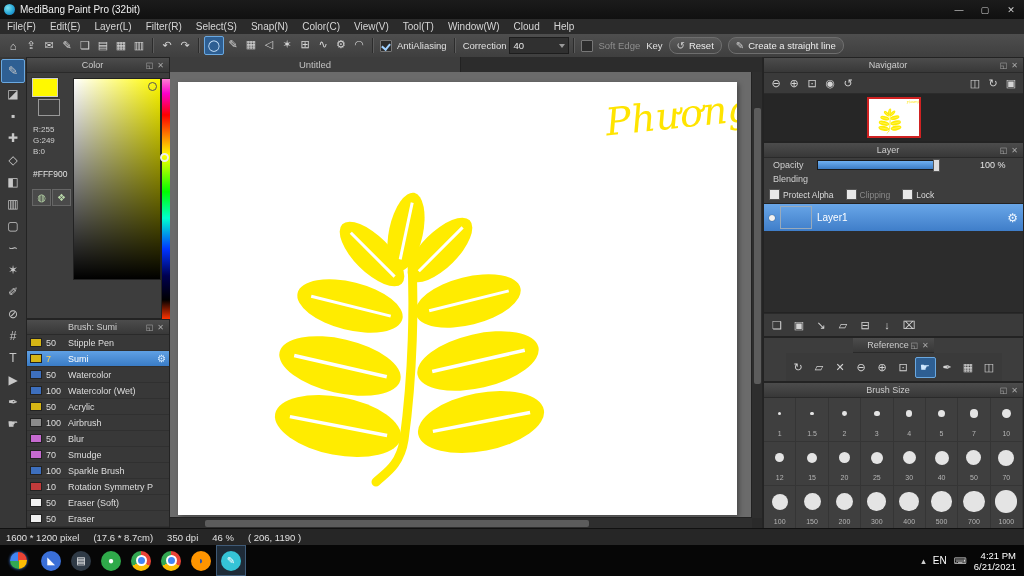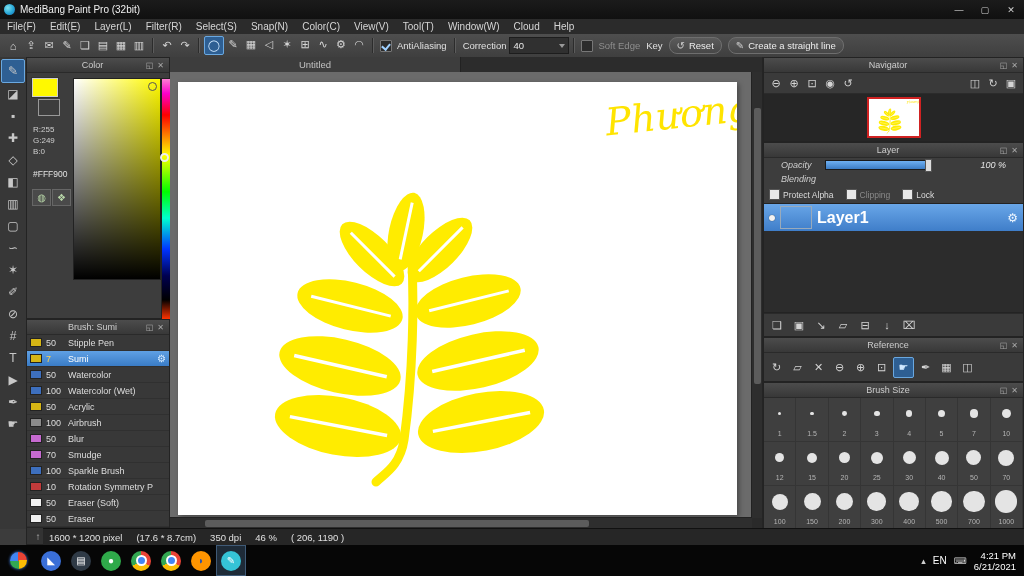--- a/index.html
+++ b/index.html
@@ -96,51 +96,51 @@
   .hscroll{position:absolute;left:0;right:11px;bottom:0;height:11px;background:#2e2e2e;border-top:1px solid #222;}
   .hscroll .thumb{position:absolute;top:2px;bottom:2px;left:6%;width:66%;background:#5c5c5c;border-radius:2px;}
   .scroll-corner{position:absolute;right:0;bottom:0;width:11px;height:11px;background:#2a2a2a;}
   
   #navigator-panel{height:85px;flex:none;}
   .nav-iconrow{height:20px;flex:none;background:#3a3a3a;display:flex;align-items:center;padding:0 3px;border-bottom:1px solid #2b2b2b;}
   .nav-iconrow .spacer{flex:1;}
   .nav-thumb-area{flex:1;background:#262626;display:flex;align-items:center;justify-content:center;}
   .nav-thumb{width:50px;height:37px;background:#fff;border:2px solid #d02222;}
   #layer-panel{height:195px;flex:none;}
-  .lp-row{display:flex;align-items:center;padding:2px 17px;flex:none;font-style:italic;}
+  .lp-row{display:flex;align-items:center;padding:2px 9px;flex:none;}
   .lp-label{width:44px;font-size:9px;color:#cfcfcf;flex:none;}
   .slider-track{flex:1;height:8px;background:#242424;border:1px solid #1a1a1a;position:relative;}
   .slider-fill{position:absolute;left:0;top:0;bottom:0;width:100%;background:linear-gradient(#6fb0f2,#3c7cc4);}
   .slider-handle{position:absolute;right:-1px;top:-2px;width:5px;height:11px;background:#dcdcdc;border:1px solid #555;}
-  .lp-value{width:34px;text-align:right;font-size:9px;color:#e4e4e4;flex:none;margin-left:40px;}
+  .lp-value{width:34px;text-align:left;font-size:9px;color:#e4e4e4;flex:none;margin-left:40px;}
   .chk-row{display:flex;align-items:center;gap:4px;padding:3px 5px;flex:none;}
   .chk{display:flex;align-items:center;gap:3px;font-size:8.5px;color:#dcdcdc;margin-right:8px;}
   .chk .box{width:9px;height:9px;background:#e9e9e9;border:1px solid #555;flex:none;}
   .chk.dim{color:#8a8a8a;}
   .layer-list{flex:1;background:#2c2c2c;border-top:1px solid #232323;border-bottom:1px solid #232323;}
   .layer-row{height:27px;display:flex;align-items:center;background:linear-gradient(#69a6e8,#3f7ec9);padding:0 5px;gap:5px;}
   .vis-dot{width:6px;height:6px;border-radius:50%;background:#f2f2f2;box-shadow:0 0 1px #123;flex:none;}
   .layer-thumb{width:30px;height:21px;border:1px solid #9ab;background:#fff linear-gradient(45deg,#ccc 25%,transparent 25%,transparent 75%,#ccc 75%),
                linear-gradient(45deg,#ccc 25%,#fff 25%,#fff 75%,#ccc 75%);background-size:8px 8px;background-position:0 0,4px 4px;flex:none;}
-  .layer-name{flex:1;font-size:16px;font-weight:bold;color:#fff;}
+  .layer-name{flex:1;font-size:10px;font-weight:normal;color:#fff;}
   .layer-gear{font-size:12px;color:#eef6ff;}
   .layer-bottom{height:22px;flex:none;background:#3a3a3a;border-top:1px solid #2a2a2a;display:flex;align-items:center;padding:0 4px;gap:4px;}
-  #reference-panel{height:45px;flex:none;}
+  #reference-panel{height:45px;flex:none;align-items:center;}
   .ref-iconrow{flex:1;background:#3a3a3a;display:flex;align-items:center;padding:0 3px;gap:2px;}
   .ref-iconrow .icon-btn{width:19px;height:19px;}
   #brushsize-panel{flex:1;}
   .size-grid{flex:1;display:flex;flex-wrap:wrap;background:#3f3f3f;}
   .size-cell{width:12.5%;height:44px;box-sizing:border-box;border-right:1px solid #353535;border-bottom:1px solid #353535;
              display:flex;flex-direction:column;align-items:center;justify-content:flex-end;padding-bottom:3px;}
   .size-circle-wrap{flex:1;display:flex;align-items:center;justify-content:center;}
   .size-circle{border-radius:50%;background:#e4e4e4;}
   .size-label{font-size:7px;color:#b5b5b5;line-height:9px;}
   
   .statusbar{position:absolute;left:0;right:0;bottom:31px;height:16px;background:#262626;border-top:1px solid #111;
-             display:flex;align-items:center;font-size:9.5px;color:#e0e0e0;padding-left:6px;gap:14px;white-space:nowrap;overflow:hidden;margin-left:43px;}
+             display:flex;align-items:center;font-size:9.5px;color:#e0e0e0;padding-left:6px;gap:14px;white-space:nowrap;overflow:hidden;}
   
   .taskbar{position:absolute;left:0;right:0;bottom:0;height:31px;background:#060606;display:flex;align-items:center;}
   .start-btn{width:36px;height:31px;display:flex;align-items:center;justify-content:center;}
   .win-logo{width:17px;height:17px;border-radius:50%;background:conic-gradient(#ea4335 0 90deg,#fbbc05 0 180deg,#34a853 0 270deg,#4285f4 0 360deg);
             box-shadow:0 0 3px #4285f4;}
   #taskbar-icons{display:flex;align-items:center;height:31px;}
   .tb-item{width:30px;height:31px;display:flex;align-items:center;justify-content:center;}
   .tb-item.active{background:#1e2b38;box-shadow:inset 0 0 0 1px #3f5a77;}
   .tb-circle{width:20px;height:20px;border-radius:50%;display:flex;align-items:center;justify-content:center;
              font-size:10px;color:#fff;position:relative;}

